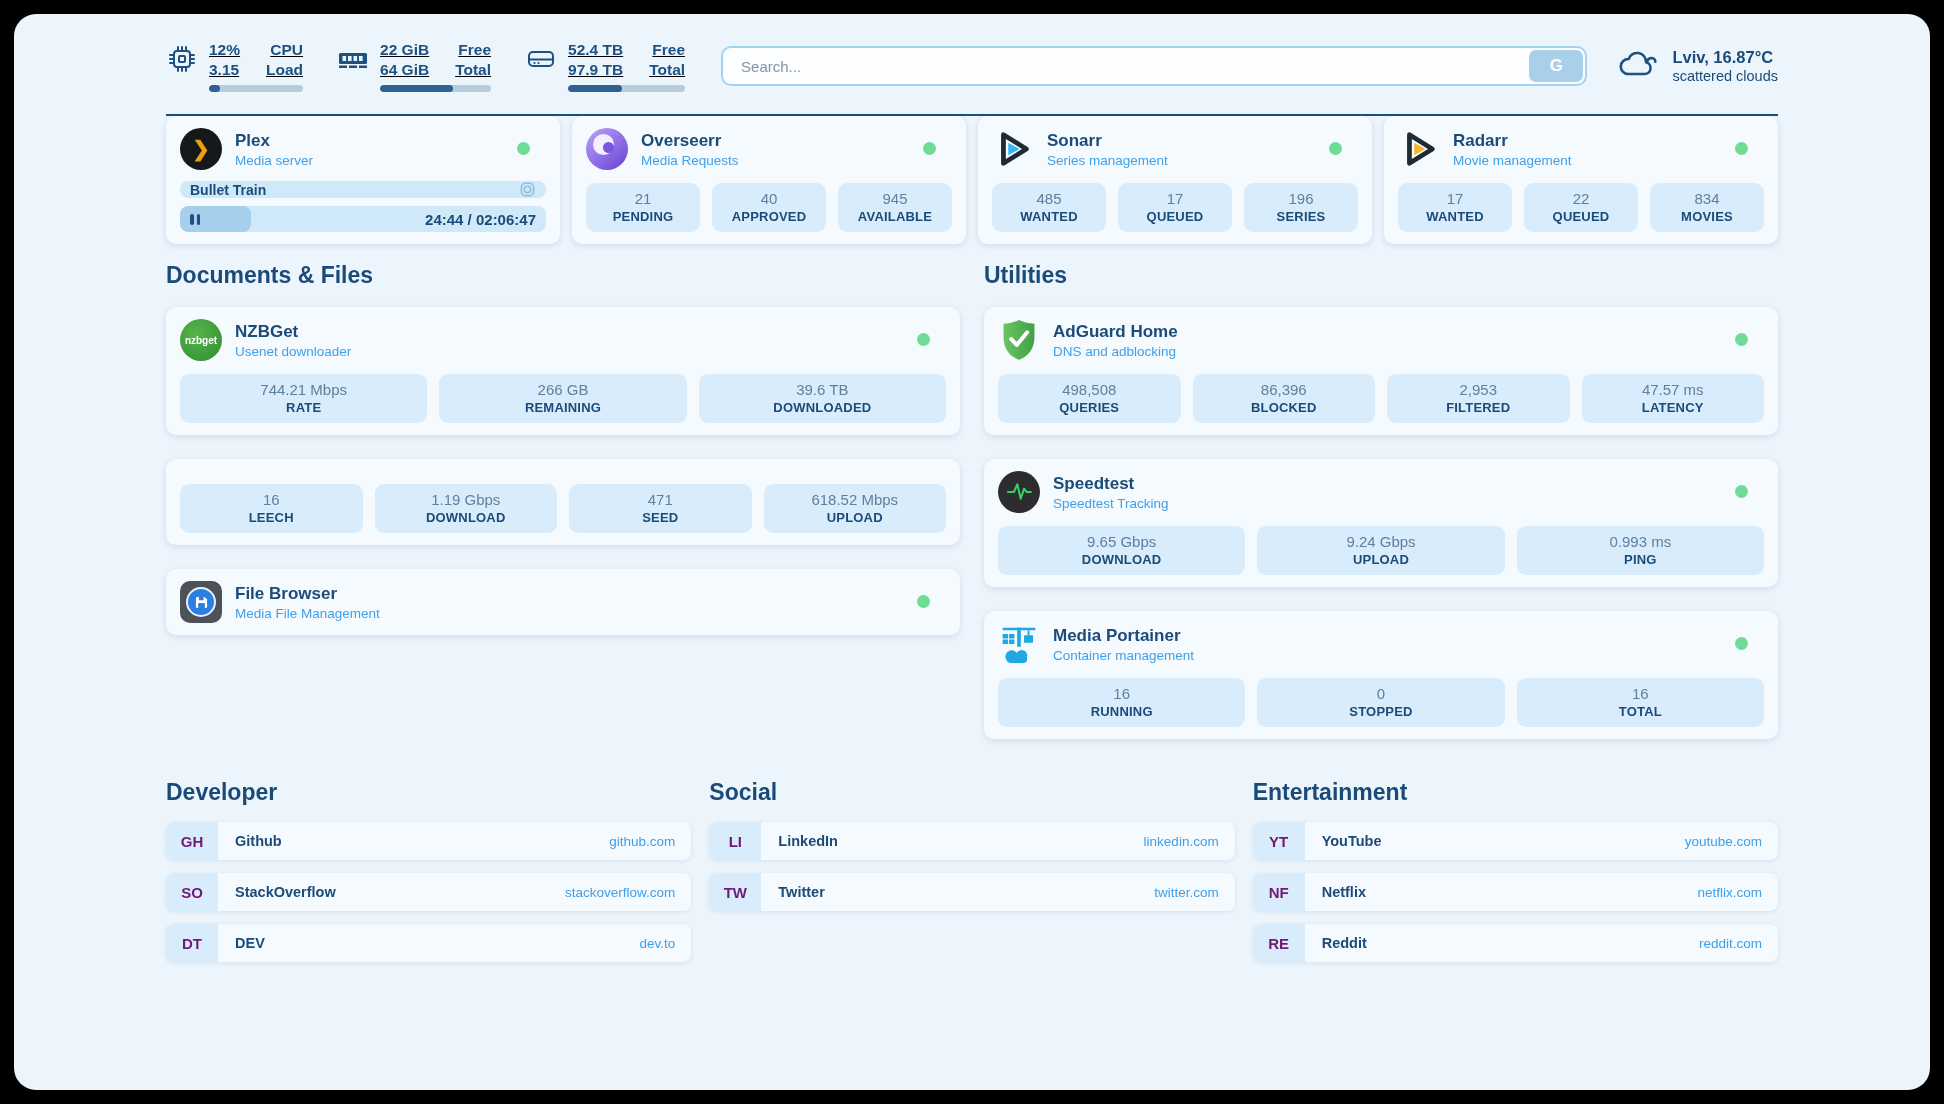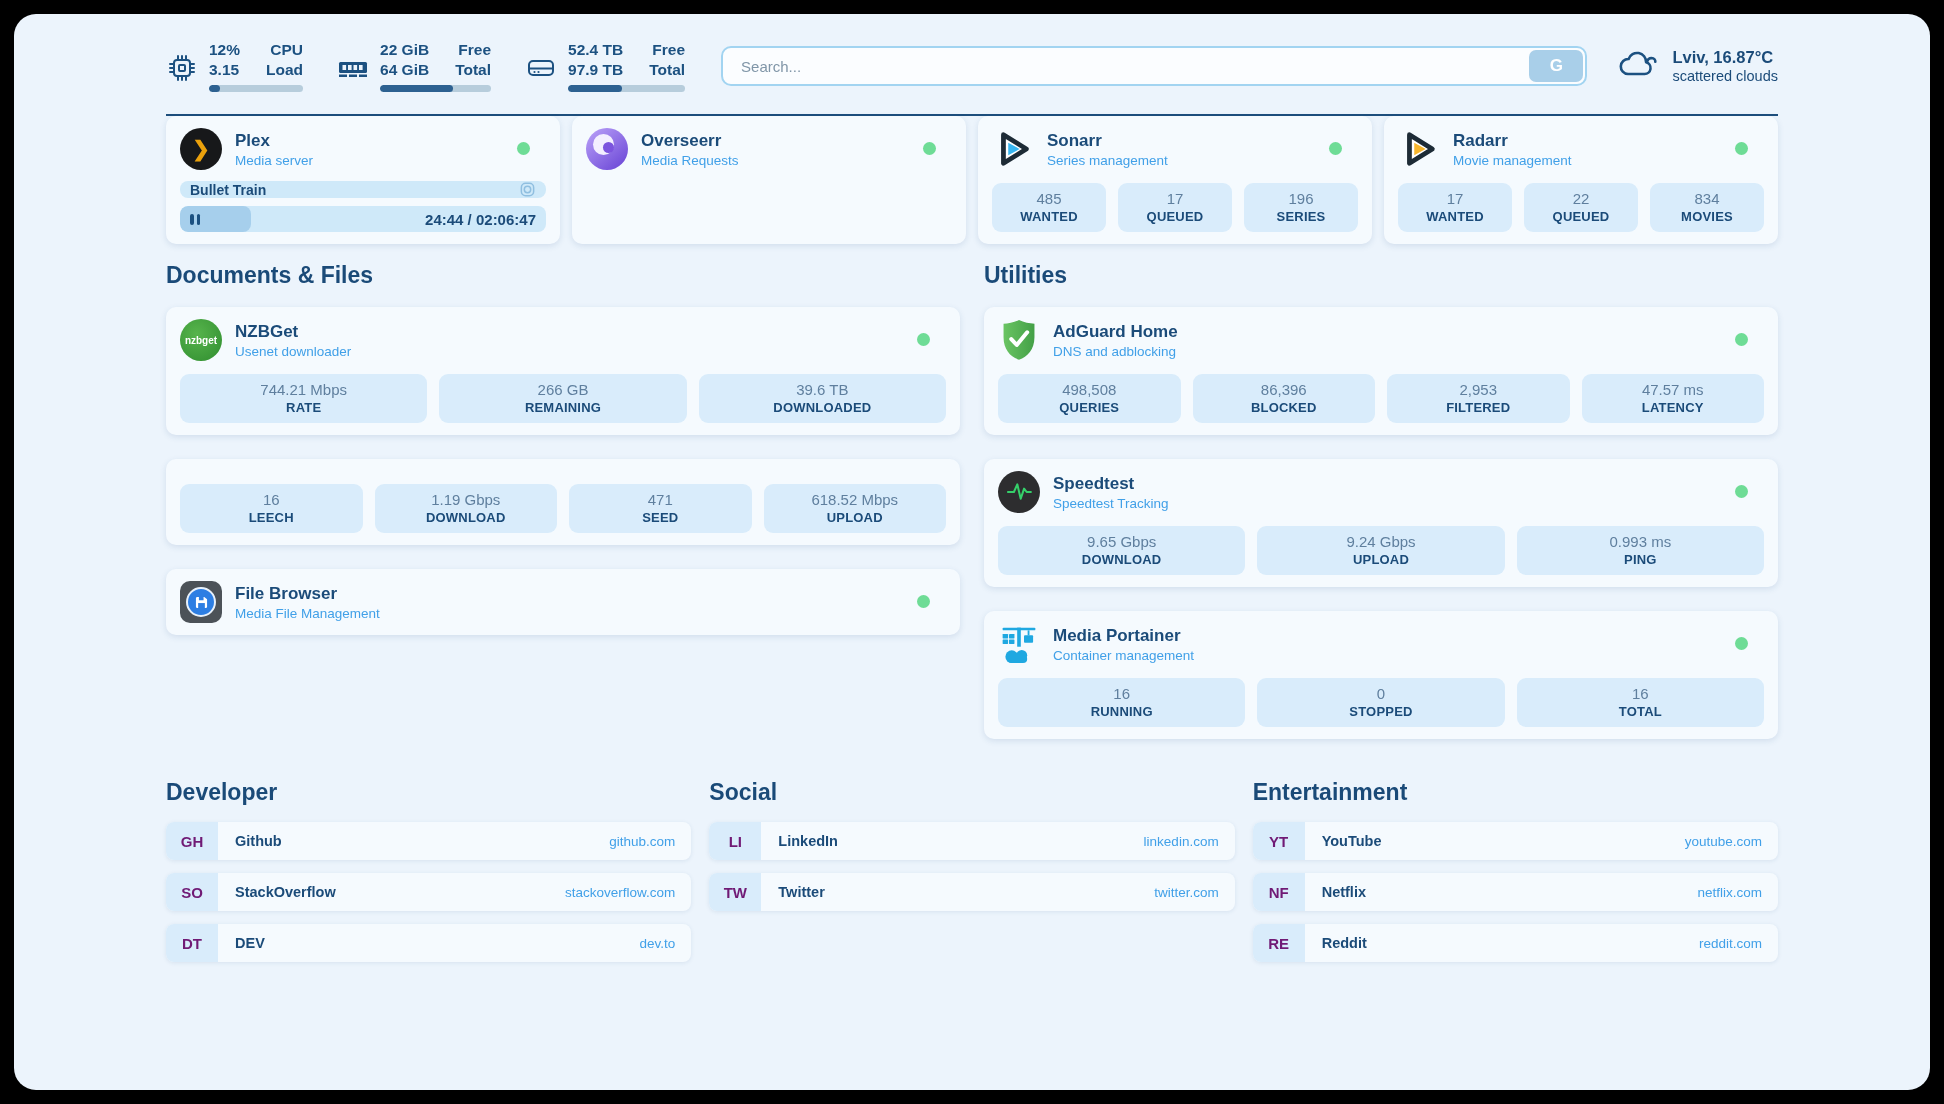--- a/index.html
+++ b/index.html
@@ -5,21 +5,21 @@
   * { margin:0; padding:0; box-sizing:border-box; }
   html,body { width:1944px; height:1104px; background:#000; font-family:"Liberation Sans", sans-serif; }
   .page {
     position:absolute; inset:14px; background:#ecf4fc; border-radius:22px; overflow:hidden;
   }
   .content { width:1612px; margin:0 auto; }
 
   
   .topbar { display:flex; align-items:center; margin-top:26px; }
   .stats { display:flex; gap:34px; }
-  .stat { display:flex; gap:11px; align-items:center; }
+  .stat { display:flex; gap:11px; align-items:flex-start;text-decoration:underline; }
   .stat-icon { width:32px; height:32px; margin-top:3px; flex:none; }
   .stat-body { display:flex; flex-direction:column; }
   .stat-rows { display:flex; gap:26px; justify-content:space-between; }
   .stat-col { display:flex; flex-direction:column; font-size:15.5px; font-weight:600; color:#1c5181; line-height:1.3; }
   .stat-col.right { text-align:right; }
   .stat-bar { height:7px; background:#b7cddc; border-radius:4px; margin-top:5px; overflow:hidden; }
   .stat-fill { height:100%; background:#2d6191; border-radius:4px; }
 
   .search { flex:1; position:relative; margin:0 30px 0 36px; }
   .search input {
@@ -242,20 +242,34 @@
         <div class="app-head">
           <div class="app-icon icon-circle icon-overseerr">
             <span class="eye-w"></span>
               <span class="eye-p"></span>
           </div>
           <div>
             <div class="app-name">Overseerr</div>
             <div class="app-sub">Media Requests</div>
           </div>
           <span class="dot"></span>
+        </div>
+        <div class="stat-grid cols-3">
+          <div class="stat-box">
+            <div class="sb-val">21</div>
+            <div class="sb-label">PENDING</div>
+          </div>
+          <div class="stat-box">
+            <div class="sb-val">40</div>
+            <div class="sb-label">APPROVED</div>
+          </div>
+          <div class="stat-box">
+            <div class="sb-val">945</div>
+            <div class="sb-label">AVAILABLE</div>
+          </div>
         </div>
       </div>
 
       <div class="app-card">
         <div class="app-head">
           <div class="app-icon">
             <svg viewBox="0 0 44 44" width="42" height="42">
               <polygon points="12,7 36,22 12,37" fill="#ffffff" stroke="#1d2b36" stroke-width="5" stroke-linejoin="round"></polygon>
               <polygon points="17,15.5 29,22 17,28.5" fill="#38b6f1"></polygon>
             </svg>

